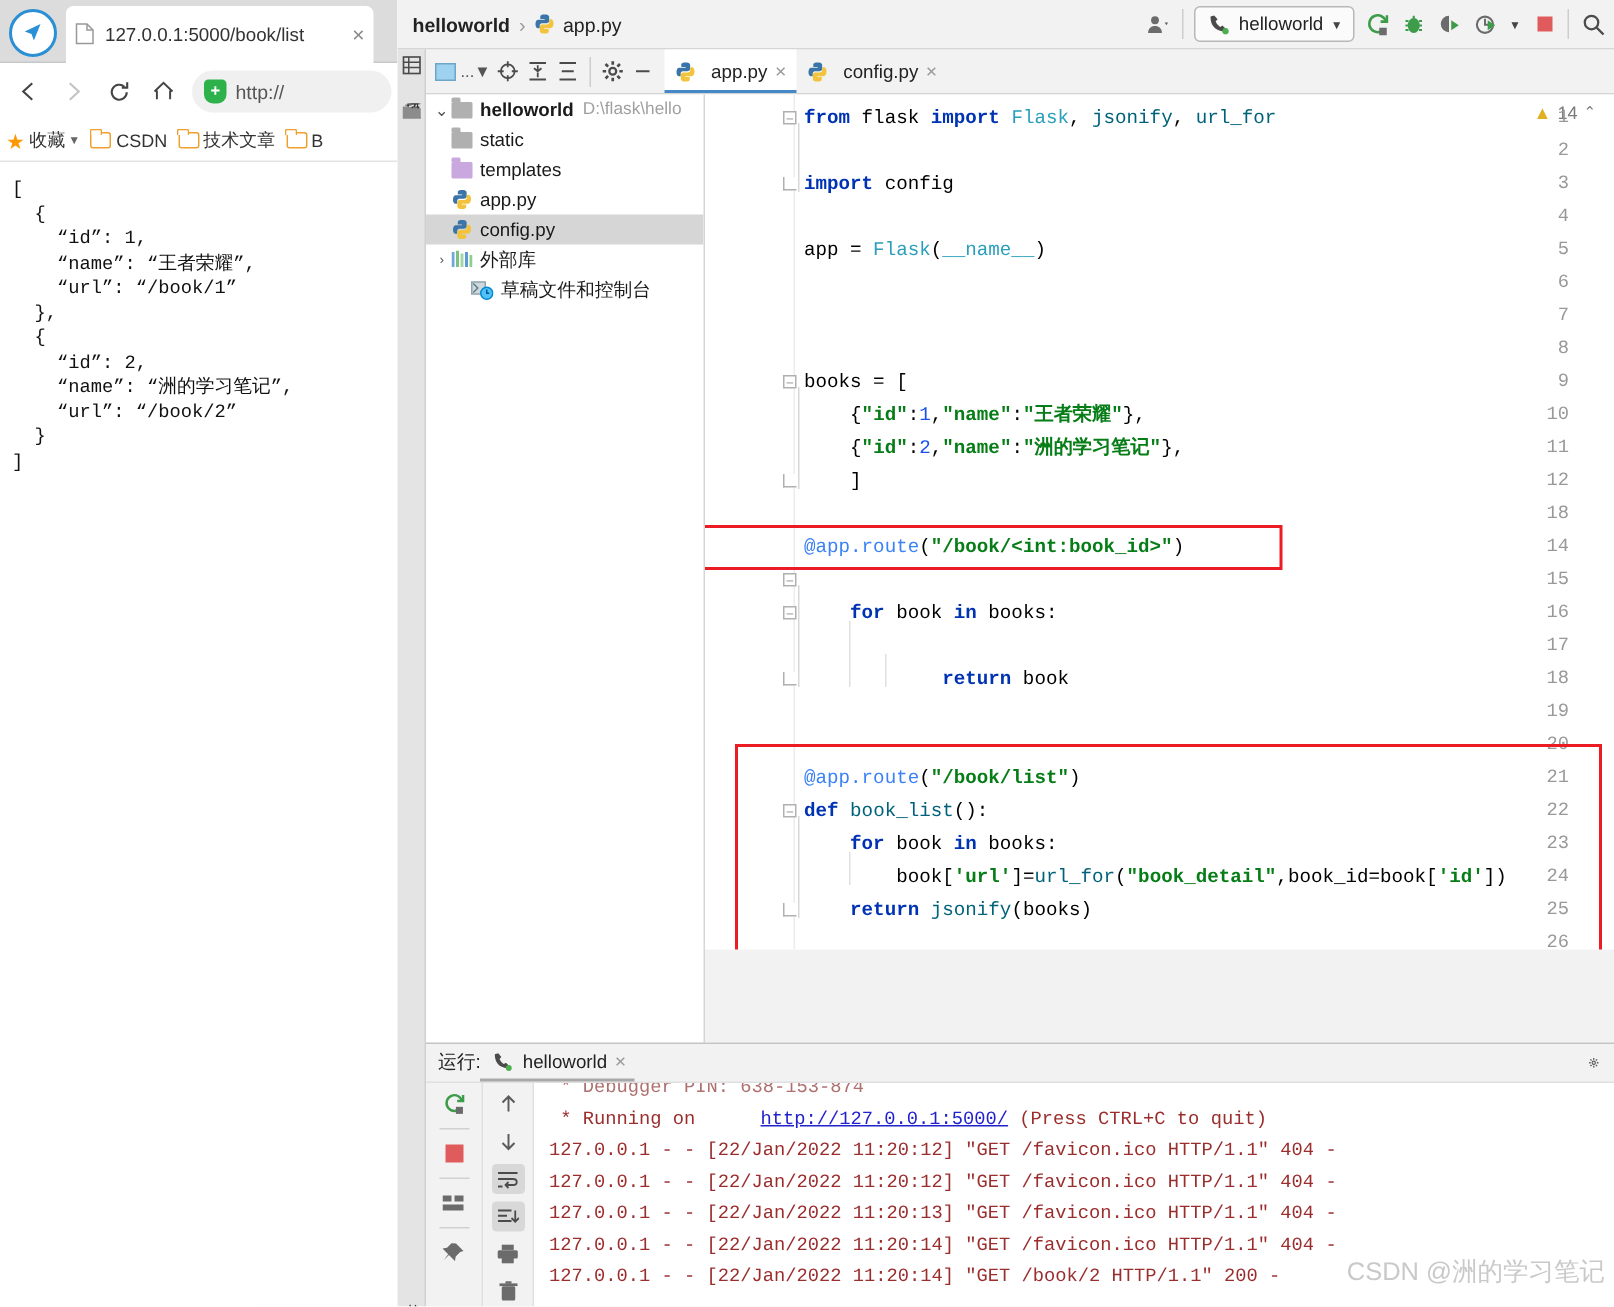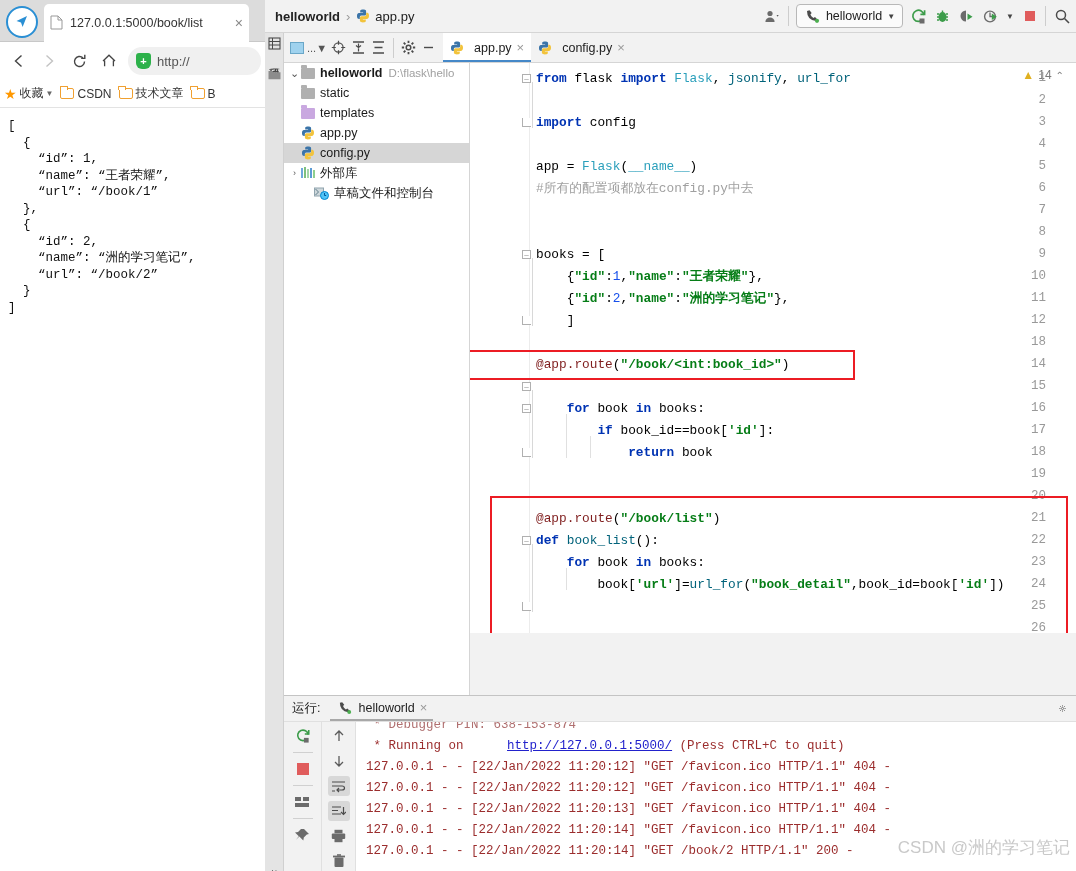--- a/index.html
+++ b/index.html
@@ -186,21 +186,21 @@
   .codeline {
     position: absolute; left: 66px; font-family: "Liberation Mono", monospace;
     font-size: 12.8px; line-height: 22px; white-space: pre; color: #000;
   }
   .kw { color: #0033b3; font-weight: bold; }
   .fn { color: #00627a; }
   .cls { color: #2a9fbb; }
   .str { color: #067d17; font-weight: bold; }
   .num { color: #1750eb; }
   .cmt { color: #a0a0a0; }
-  .deco { color: #7f1d1d; }
+  .deco { color: #3b82f6; }
   .redbox { position: absolute; border: 2px solid #ec1c24; pointer-events: none; }
   .warnbadge {
     position: absolute; right: 12px; top: 5px; display: flex; align-items: center;
     gap: 4px; font-size: 12px; color: #7a7a7a;
   }
   .wtri { color: #e0b020; font-size: 12px; }
 
   .breadbar {
     position: absolute; left: 205px; top: 633px; right: 0; height: 22px;
     background: #ffffff; border-top: 1px solid #e6e6e6;
@@ -208,21 +208,21 @@
     font-size: 12px; color: #333;
   }
 
   
   .runwin {
     position: absolute; left: 19px; right: 0; top: 695px; bottom: 0;
     background: #ffffff; border-top: 1px solid #c4c4c4;
   }
   .runhead {
     height: 26px; background: #f2f2f2; display: flex; align-items: center;
-    padding-left: 8px; gap: 10px; border-bottom: 1px solid #e0e0e0;
+    padding-left: 8px; gap: 0; border-bottom: 1px solid #e0e0e0;
   }
   .runlabel { font-size: 12.5px; color: #222; }
   .runtab {
     display: flex; align-items: center; gap: 5px; height: 25px; padding: 0 6px;
     font-size: 12.5px; color: #222; border-bottom: 2px solid #a8a8a8;
   }
   .runtab .x { color: #999; font-size: 13px; }
   .gear-right { margin-left: auto; padding-right: 10px; }
   .runtools {
     position: absolute; left: 0; top: 26px; width: 38px; bottom: 0;
@@ -565,21 +565,20 @@
         <div class="ln" style="top: 30px;">2</div>
         <div class="codeline" style="top: 27px;"></div>
         <div class="ln" style="top: 52px;">3</div>
         <div class="fold-mark" style="top: 55px; border-top: none; border-right: none;"></div>
         <div class="codeline" style="top: 49px;"><span class="kw">import</span> config</div>
         <div class="ln" style="top: 74px;">4</div>
         <div class="codeline" style="top: 71px;"></div>
         <div class="ln" style="top: 96px;">5</div>
         <div class="codeline" style="top: 93px;">app = <span class="cls">Flask</span>(<span class="cls">__name__</span>)</div>
         <div class="ln" style="top: 118px;">6</div>
-        <div class="codeline" style="top: 115px;"><span class="cmt">#所有的配置项都放在config.py中去</span></div>
         <div class="ln" style="top: 140px;">7</div>
         <div class="ln" style="top: 162px;">8</div>
         <div class="codeline" style="top: 159px;"></div>
         <div class="ln" style="top: 184px;">9</div>
         <div class="fold-mark" style="top: 187px;">–</div>
         <div class="codeline" style="top: 181px;">books = [</div>
         <div class="ln" style="top: 206px;">10</div>
         <div class="codeline" style="top: 203px;">    {<span class="str">"id"</span>:<span class="num">1</span>,<span class="str">"name"</span>:<span class="str">"王者荣耀"</span>},</div>
         <div class="ln" style="top: 228px;">11</div>
         <div class="codeline" style="top: 225px;">    {<span class="str">"id"</span>:<span class="num">2</span>,<span class="str">"name"</span>:<span class="str">"洲的学习笔记"</span>},</div>
@@ -589,39 +588,39 @@
         <div class="ln" style="top: 272px;">18</div>
         <div class="codeline" style="top: 269px;"></div>
         <div class="ln" style="top: 294px;">14</div>
         <div class="codeline" style="top: 291px;"><span class="deco">@app.route</span>(<span class="str">"/book/&lt;int:book_id&gt;"</span>)</div>
         <div class="ln" style="top: 316px;">15</div>
         <div class="fold-mark" style="top: 319px;">–</div>
         <div class="ln" style="top: 338px;">16</div>
         <div class="fold-mark" style="top: 341px;">–</div>
         <div class="codeline" style="top: 335px;">    <span class="kw">for</span> book <span class="kw">in</span> books:</div>
         <div class="ln" style="top: 360px;">17</div>
-        <div class="codeline" style="top: 357px;">        <span class="kw">if</span> book_id==book[<span class="str">'id'</span>]:</div>
         <div class="ln" style="top: 382px;">18</div>
         <div class="fold-mark" style="top: 385px; border-top: none; border-right: none;"></div>
         <div class="codeline" style="top: 379px;">            <span class="kw">return</span> book</div>
         <div class="ln" style="top: 404px;">19</div>
         <div class="codeline" style="top: 401px;"></div>
         <div class="ln" style="top: 426px;">20</div>
         <div class="codeline" style="top: 423px;"></div>
         <div class="ln" style="top: 448px;">21</div>
         <div class="codeline" style="top: 445px;"><span class="deco">@app.route</span>(<span class="str">"/book/list"</span>)</div>
         <div class="ln" style="top: 470px;">22</div>
         <div class="fold-mark" style="top: 473px;">–</div>
         <div class="codeline" style="top: 467px;"><span class="kw">def</span> <span class="fn">book_list</span>():</div>
         <div class="ln" style="top: 492px;">23</div>
         <div class="codeline" style="top: 489px;">    <span class="kw">for</span> book <span class="kw">in</span> books:</div>
         <div class="ln" style="top: 514px;">24</div>
         <div class="codeline" style="top: 511px;">        book[<span class="str">'url'</span>]=<span class="fn">url_for</span>(<span class="str">"book_detail"</span>,book_id=book[<span class="str">'id'</span>])</div>
         <div class="ln" style="top: 536px;">25</div>
         <div class="fold-mark" style="top: 539px; border-top: none; border-right: none;"></div>
+        <div class="codeline" style="top: 533px;">    <span class="kw">return</span> <span class="fn">jsonify</span>(books)</div>
         <div class="ln" style="top: 558px;">26</div>
         <div class="codeline" style="top: 555px;"></div>
         <div class="vline" style="top: 19px; height: 46px;"></div>
         <div class="vline" style="top: 195px; height: 68px;"></div>
         <div class="vline" style="top: 327px; height: 68px;"></div>
         <div class="vline" style="top: 481px; height: 68px;"></div>
         <div class="iline" style="left: 96px; top: 351px; height: 44px;"></div>
         <div class="iline" style="left: 96px; top: 505px; height: 22px;"></div>
         <div class="iline" style="left: 120px; top: 373px; height: 22px;"></div>
         <div class="redbox" style="top: 287px; height: 30px; left: -5px; width: 390px;"></div>

